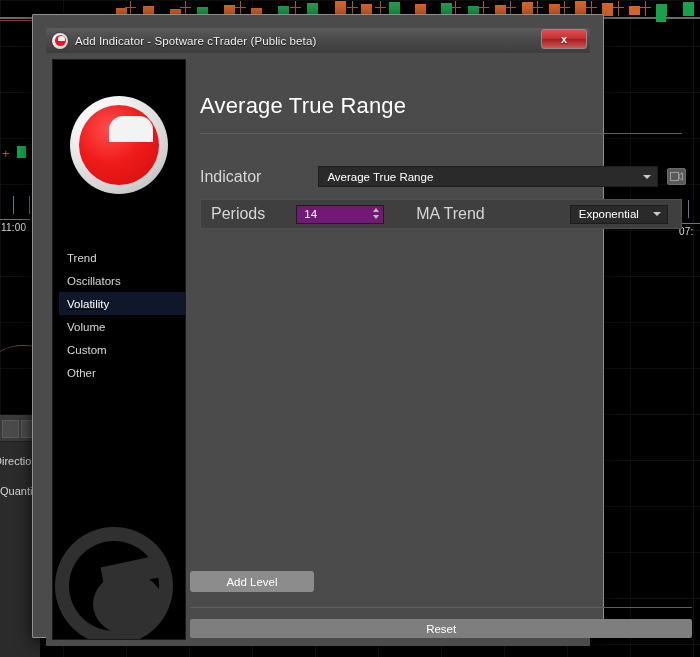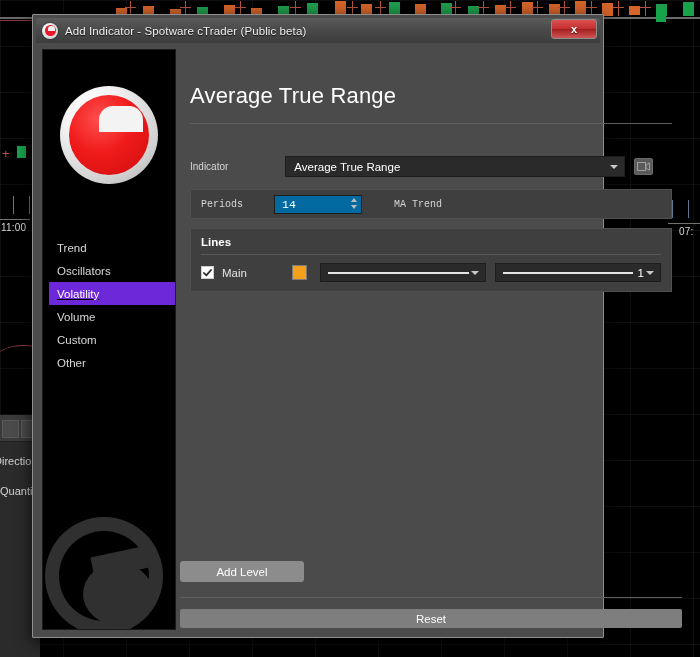--- a/index.html
+++ b/index.html
@@ -141,21 +141,21 @@
     position: absolute;
     left: 32px;
     top: 14px;
     width: 572px;
     height: 624px;
     border: 1px solid #8e8e8e;
     border-radius: 1px;
     background: #4b4b4b;
     box-shadow: 0 4px 16px rgba(0,0,0,.75);
     box-sizing: border-box;
-    padding: 3px;
+    padding: 13px;
   }
   .titlebar {
     position: relative;
     height: 25px;
     background: linear-gradient(to bottom, #5b5b5b 0%, #4a4a4a 45%, #3d3d3d 100%);
     border-radius: 3px 3px 0 0;
     display: flex;
     align-items: center;
     padding-left: 6px;
     box-sizing: border-box;
@@ -271,21 +271,21 @@
     align-items: center;
     padding-left: 14px;
     color: #d8d8d8;
     font-size: 11.5px;
     cursor: pointer;
     box-sizing: border-box;
     margin-bottom: 0px;
   }
   .nav-item + .nav-item { margin-top: 0px; }
   .nav-item.selected {
-    background: #6d28d9;
+    background: #0f172a;
     color: #ffffff;
     margin-left: 6px;
     padding-left: 8px;
     width: calc(100% - 6px);
   }
   .watermark {
     position: absolute;
     left: -6px;
     bottom: -18px;
     width: 134px;
@@ -341,21 +341,21 @@
     background: #5f5f5f;
   }
 
   .row-indicator {
     display: flex;
     align-items: center;
     margin: 32px 0 0 4px;
   }
   .field-label {
     color: #d6d6d6;
-    font-size: 10px;
+    font-size: 16px;
     white-space: nowrap;
   }
   .ddl {
     position: relative;
     background: #2a2a2a;
     border: 1px solid #1d1d1d;
     height: 21px;
     display: flex;
     align-items: center;
     padding: 0 18px 0 8px;
@@ -392,34 +392,33 @@
     cursor: pointer;
     box-sizing: border-box;
   }
   .video-btn svg { display: block; }
 
   .panel-box {
     margin: 12px 4px 0 4px;
     background: #3f3f3f;
     border: 1px solid #4f4f4f;
     box-sizing: border-box;
-    font-family: Liberation Mono, monospace;
   }
   .params-row {
     display: flex;
     align-items: center;
     height: 28px;
     padding: 0 10px;
     box-sizing: border-box;
   }
   .spinner {
     position: relative;
     width: 88px;
     height: 19px;
-    background: #0369a1;
+    background: #701a75;
     border: 1px solid #1d1d1d;
     display: flex;
     align-items: center;
     padding-left: 7px;
     color: #ffffff;
     font-size: 11.5px;
     box-sizing: border-box;
     margin-left: 31px;
   }
   .spin-arrows {
@@ -803,46 +802,27 @@
           <div class="params-row">
             <span class="field-label">Periods</span>
             <div class="spinner">
               <span>14</span>
               <span class="spin-arrows">
                 <span class="spin-up"></span>
                 <span class="spin-dn"></span>
               </span>
             </div>
             <span class="field-label matype-label">MA Trend</span>
-          </div>
-        </div>
-
-        <div class="lines-box">
-          <div class="lines-title">Lines</div>
-          <div class="lines-rule"></div>
-
-          <div class="line-row">
-            <span class="chk">
-              <svg width="9" height="8" viewBox="0 0 9 8">
-                <path d="M1 4 L3.3 6.4 L8 1" fill="none" stroke="#2b2b2b" stroke-width="1.8" stroke-linecap="round" stroke-linejoin="round"></path>
-              </svg>
-            </span>
-            <span class="line-name">Main</span>
-            <span class="swatch" id="main-swatch" style="background: rgb(245, 160, 27);"></span>
-            <div class="ddl style-ddl">
-              <span class="preview-line"></span>
-              <span class="caret"></span>
-            </div>
-            <div class="ddl width-ddl">
-              <span class="preview-line"></span>
-              <span class="wval">1</span>
+            <div class="ddl matype-ddl">
+              <span>Exponential</span>
               <span class="caret"></span>
             </div>
           </div>
         </div>
+
 
         <button class="add-level-btn">Add Level</button>
 
         <div class="footer-rule"></div>
 
         <div class="footer">
           <button class="btn-reset">Reset</button>
         </div>
 
       </div>

